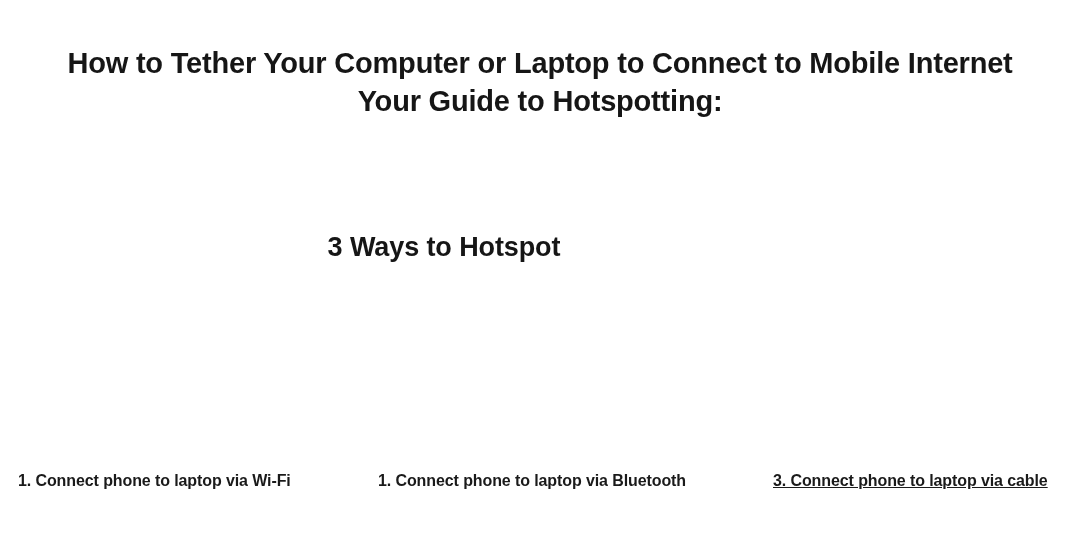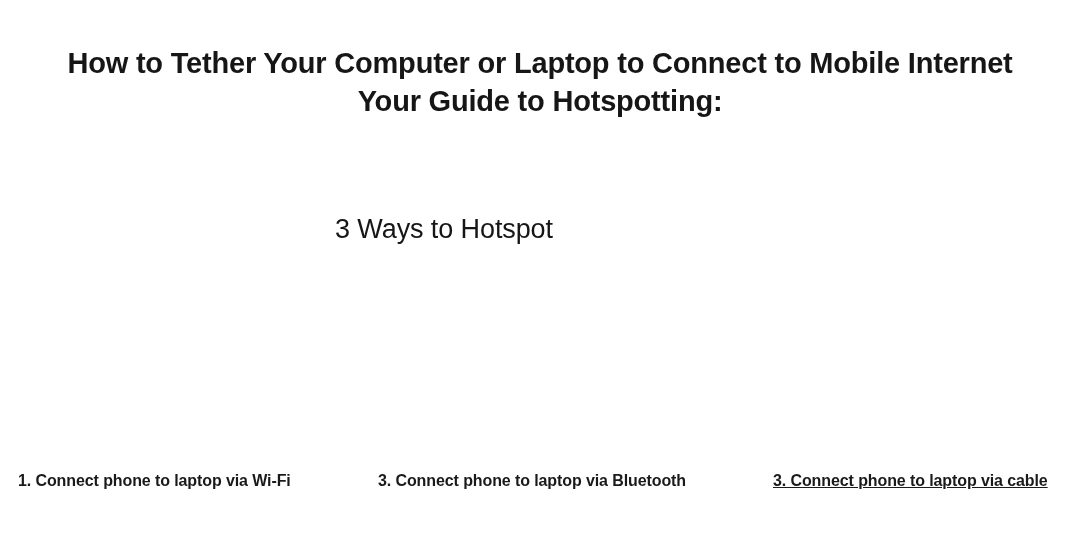--- a/index.html
+++ b/index.html
@@ -36,26 +36,26 @@
   .title-line-1 {
     font-size: 29px;
     line-height: 38px;
   }
   .title-line-2 {
     font-size: 29px;
     line-height: 38px;
   }
   .subtitle {
     position: absolute;
-    top: 214px;
+    top: 232px;
     left: 0;
     width: 920px;
     text-align: center;
     font-size: 27px;
-    font-weight: normal;
+    font-weight: bold;
     color: #161616;
     letter-spacing: -0.1px;
   }
   
   .subtitle-inner {
     display: inline-block;
     transform: translateX(-16px);
   }
   .captions {
     position: absolute;
@@ -85,17 +85,17 @@
     <div class="title-line title-line-2">How to Tether Your Computer or Laptop to Connect to Mobile Internet</div>
     <div class="title-line title-line-1">Your Guide to Hotspotting:</div>
   </div>
 
   <div class="subtitle">
     <span class="subtitle-inner">3 Ways to Hotspot</span>
   </div>
 
   <div class="captions">
     <div class="caption caption-1">1. Connect phone to laptop via Wi-Fi</div>
-    <div class="caption caption-2">3. Connect phone to laptop via Bluetooth</div>
+    <div class="caption caption-2">1. Connect phone to laptop via Bluetooth</div>
     <div class="caption caption-3">3. Connect phone to laptop via cable</div>
   </div>
 
 </div>
 
 </body></html>

